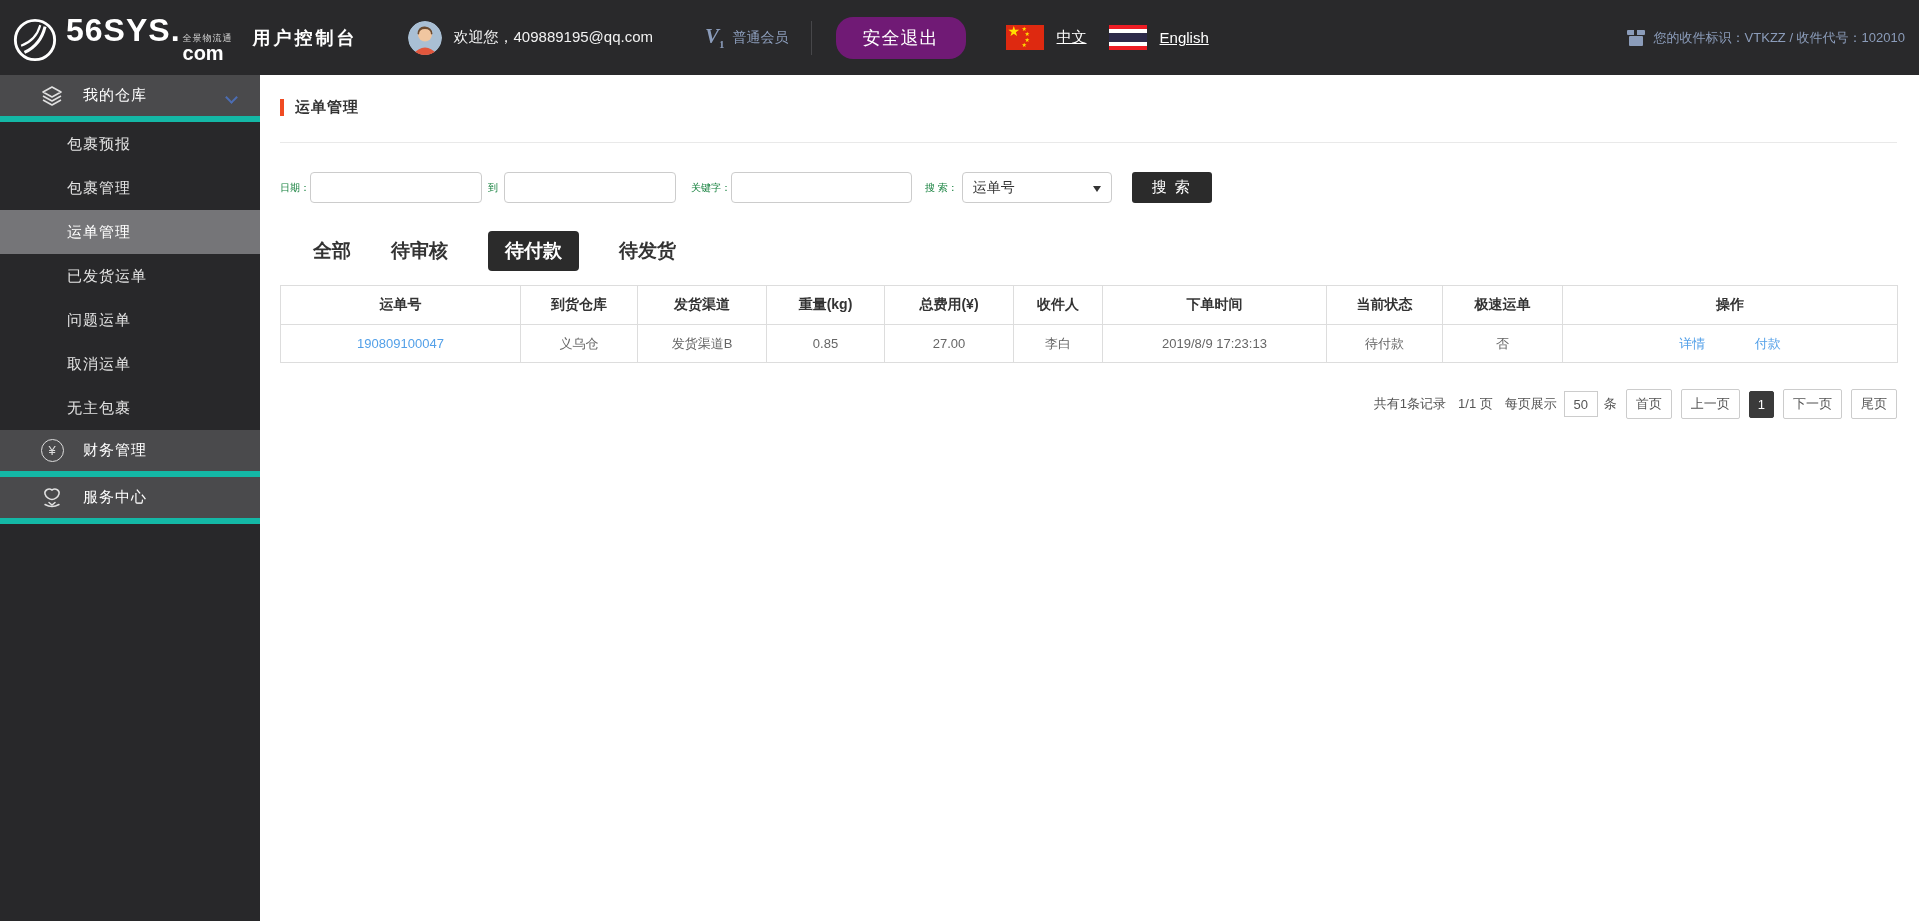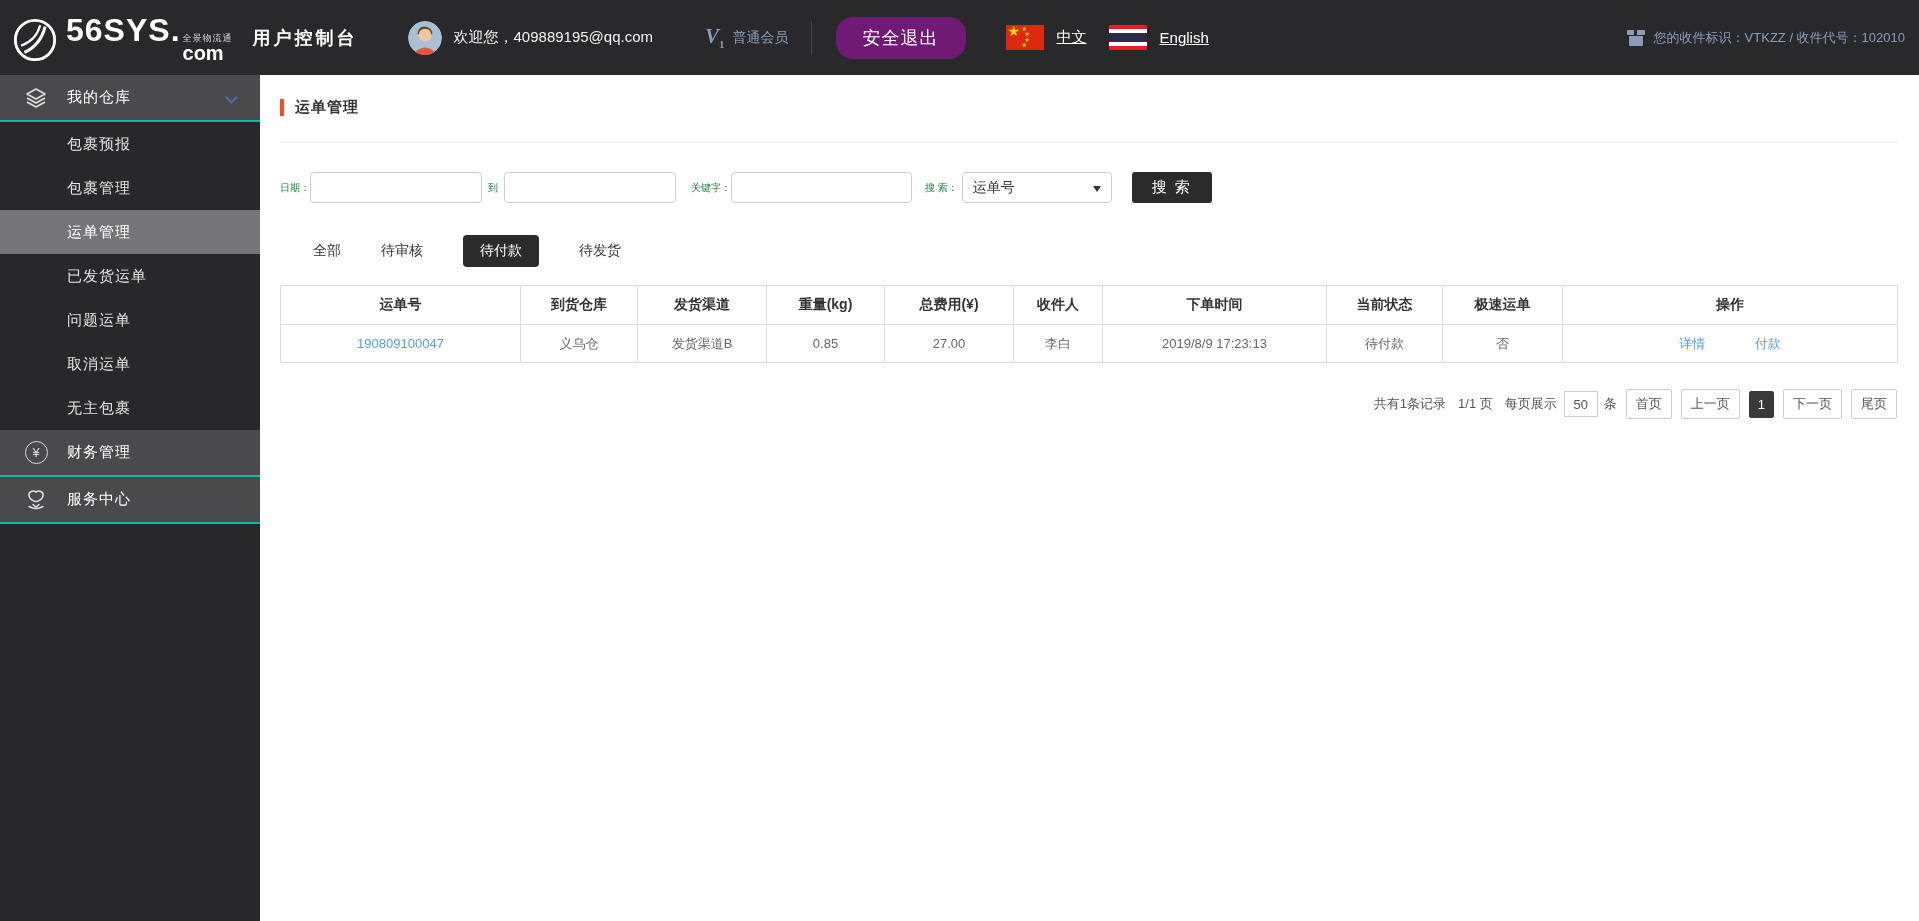--- a/index.html
+++ b/index.html
@@ -39,22 +39,22 @@
   .header-spacer { flex:1; }
   .receiver-group { display:flex; align-items:center; margin-right:14px; color:#8b9cba; }
   .pkg-icon { width:18px; height:16px; position:relative; margin-right:9px; }
   .pkg-icon .lid { position:absolute; top:0; left:0; width:18px; height:5px; background:#8b9cba; border-radius:1px; }
   .pkg-icon .box { position:absolute; top:6px; left:2px; width:14px; height:10px; background:#8b9cba; border-radius:1px; }
   .pkg-icon .slot { position:absolute; top:0; left:7.5px; width:3px; height:5px; background:#29292b; }
   .receiver-text { font-size:13px; }
 
   
   .sidebar { position:absolute; top:75px; left:0; width:260px; height:846px; background:#28282a; }
-  .side-group { height:47px; background:#4a4a4c; border-bottom:2px solid #14b8a6;
-    display:flex; align-items:center; padding-left:24px; position:relative; cursor:pointer; }
+  .side-group { height:47px; background:#4a4a4c; border-bottom:6px solid #14b8a6;
+    display:flex; align-items:center; padding-left:40px; position:relative; cursor:pointer; }
   .side-group .g-icon { width:24px; height:24px; display:flex; align-items:center; justify-content:center; }
   .side-group .g-label { color:#fff; font-size:15px; margin-left:19px; letter-spacing:1px; }
   .chevron-down { position:absolute; right:24px; top:18px; width:9px; height:9px;
     border-right:2px solid #4c6db3; border-bottom:2px solid #4c6db3; transform:rotate(45deg); }
   .yen-circle { width:23px; height:23px; border:1.5px solid #dcdcdc; border-radius:50%;
     color:#dcdcdc; font-size:13px; display:flex; align-items:center; justify-content:center; }
   .submenu { background:#28282a; }
   .submenu-item { height:44px; display:flex; align-items:center; padding-left:67px;
     color:#e4e4e4; font-size:15px; letter-spacing:1px; cursor:pointer; }
   .submenu-item.active { background:#757578; color:#fff; }
@@ -75,21 +75,21 @@
   .lbl-search { margin-left:13px; }
   .s-select { width:150px; height:31px; border:1px solid #ccc; border-radius:4px; margin-left:4px;
     display:flex; align-items:center; padding:0 10px; font-size:14px; color:#333; cursor:pointer;
     position:relative; background:#fff; }
   .s-select .sel-arrow { position:absolute; right:10px; top:13px; width:0; height:0;
     border-left:4.5px solid transparent; border-right:4.5px solid transparent; border-top:6px solid #333; }
   .search-btn { width:80px; height:31px; background:#2b2b2b; color:#fff; border:none; border-radius:3px;
     font-size:15px; margin-left:20px; cursor:pointer; letter-spacing:2px; }
 
   .tabs-row { display:flex; align-items:center; gap:40px; margin:33px 0 0 53px; height:30px; }
-  .tab { font-size:14px; color:#333; cursor:pointer; padding:7px 0; }
+  .tab { font-size:19px; color:#333; cursor:pointer; padding:7px 0;font-weight:bold; }
   .tab.active { background:#2b2b2b; color:#fff; border-radius:4px; padding:7px 17px; }
 
   table.data { border-collapse:collapse; margin:19px 20px 0 20px; width:1617px; table-layout:fixed; }
   table.data th, table.data td { border:1px solid #ddd; text-align:center; }
   table.data th { height:39px; font-size:14px; color:#333; font-weight:bold; }
   table.data td { height:38px; font-size:13px; color:#666; }
   .link { color:#53a0e8; cursor:pointer; text-decoration:none; }
   .action-link + .action-link { margin-left:46px; }
 
   .pagination { display:flex; justify-content:flex-end; align-items:center; margin:26px 22px 0 0;

